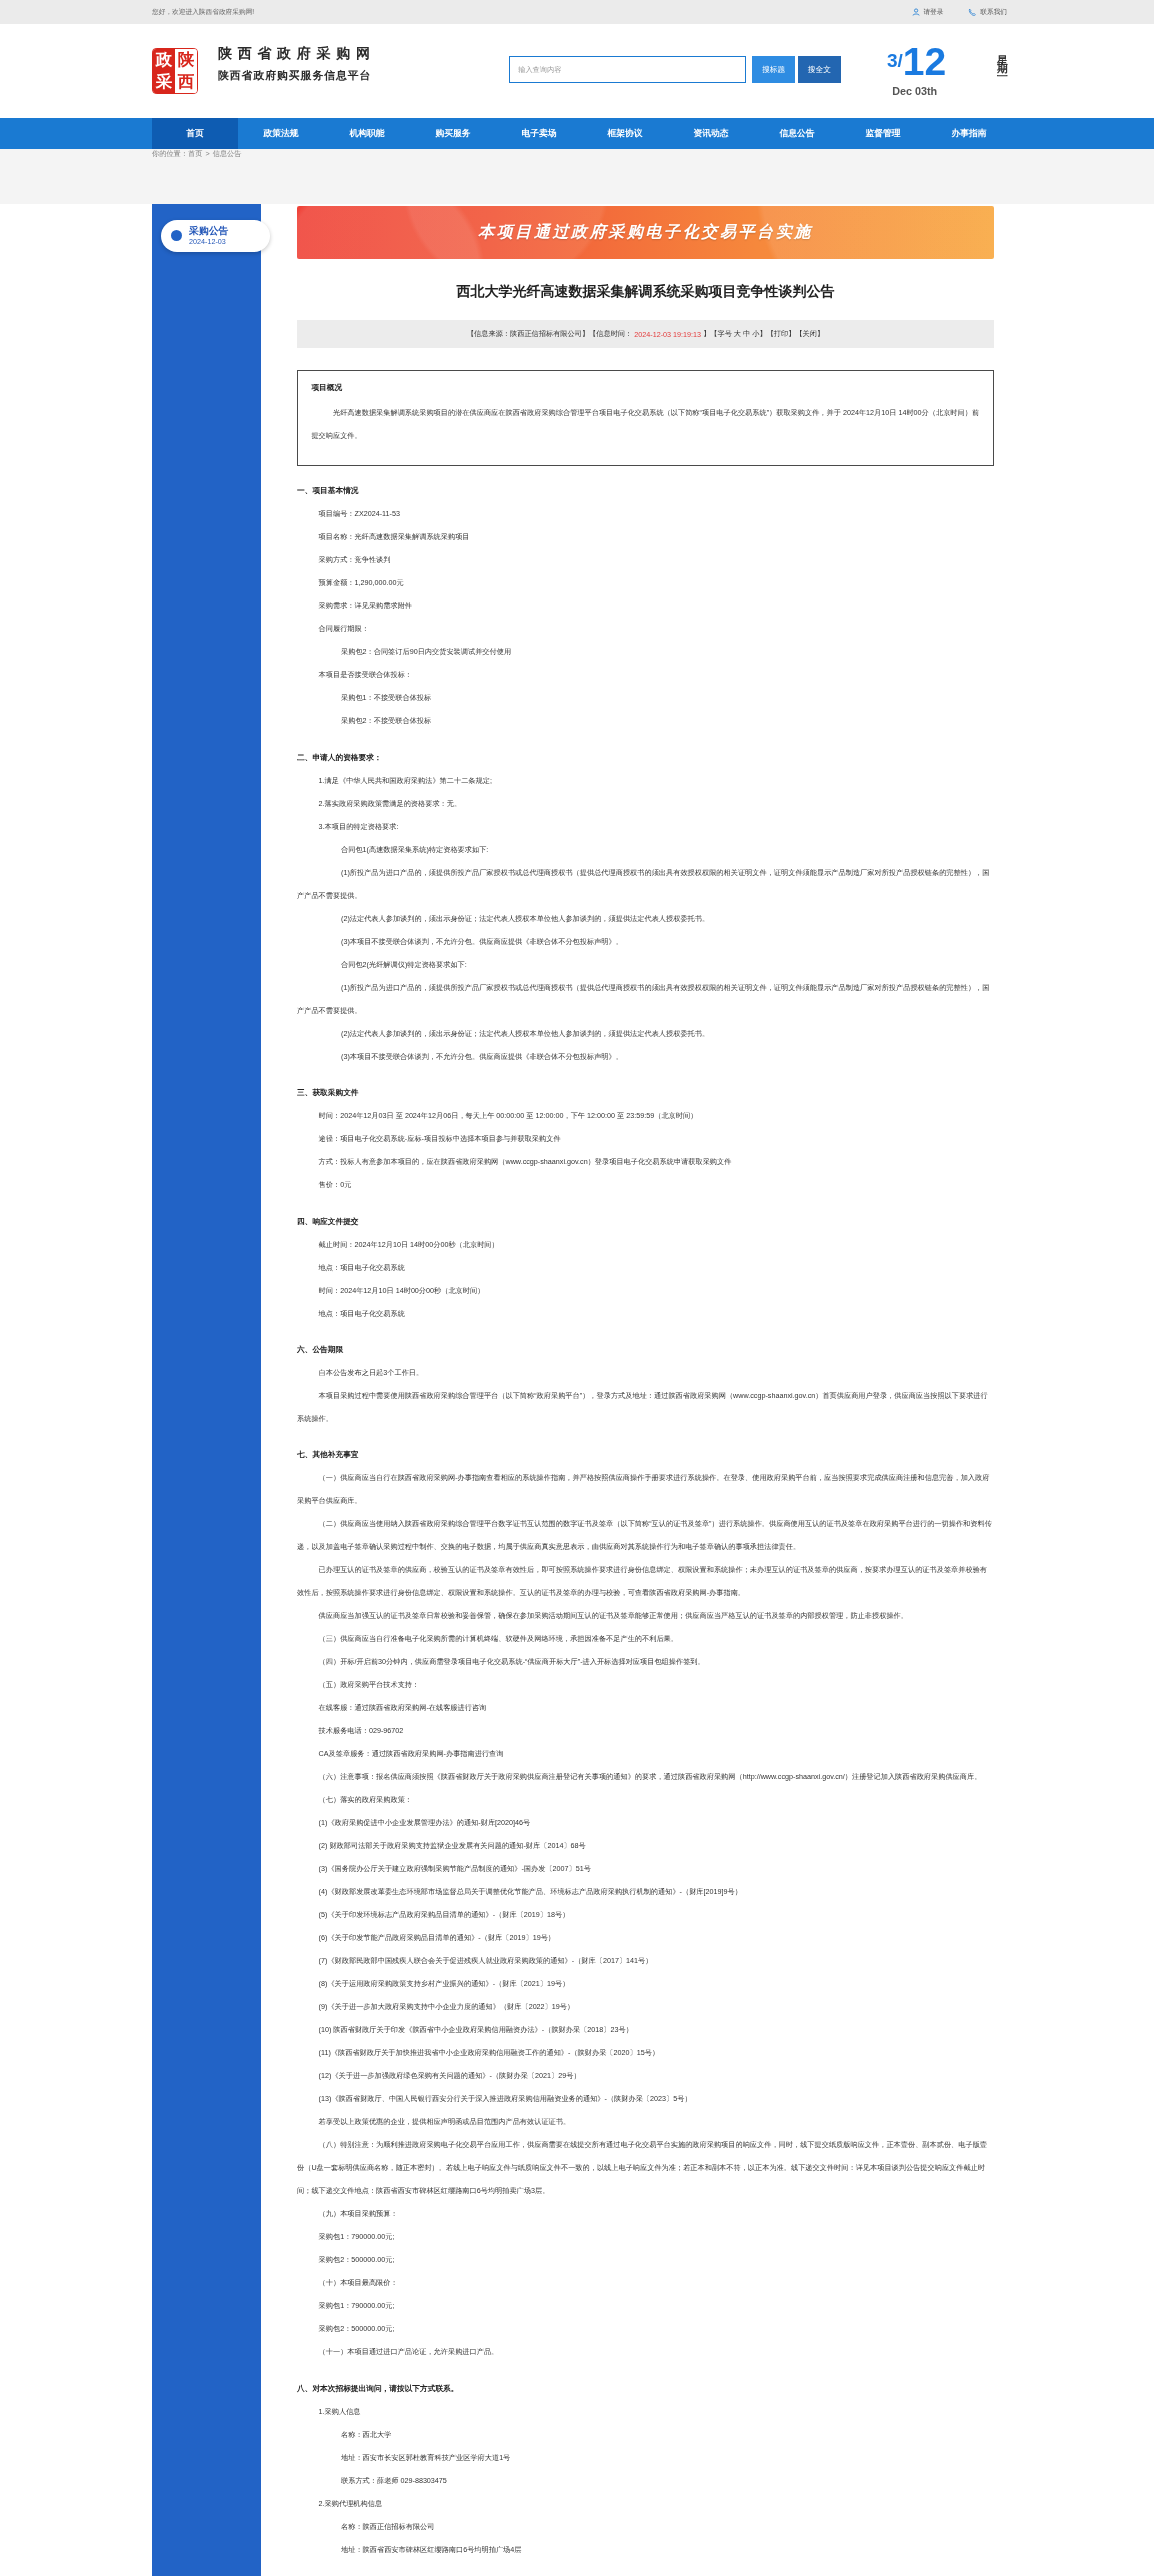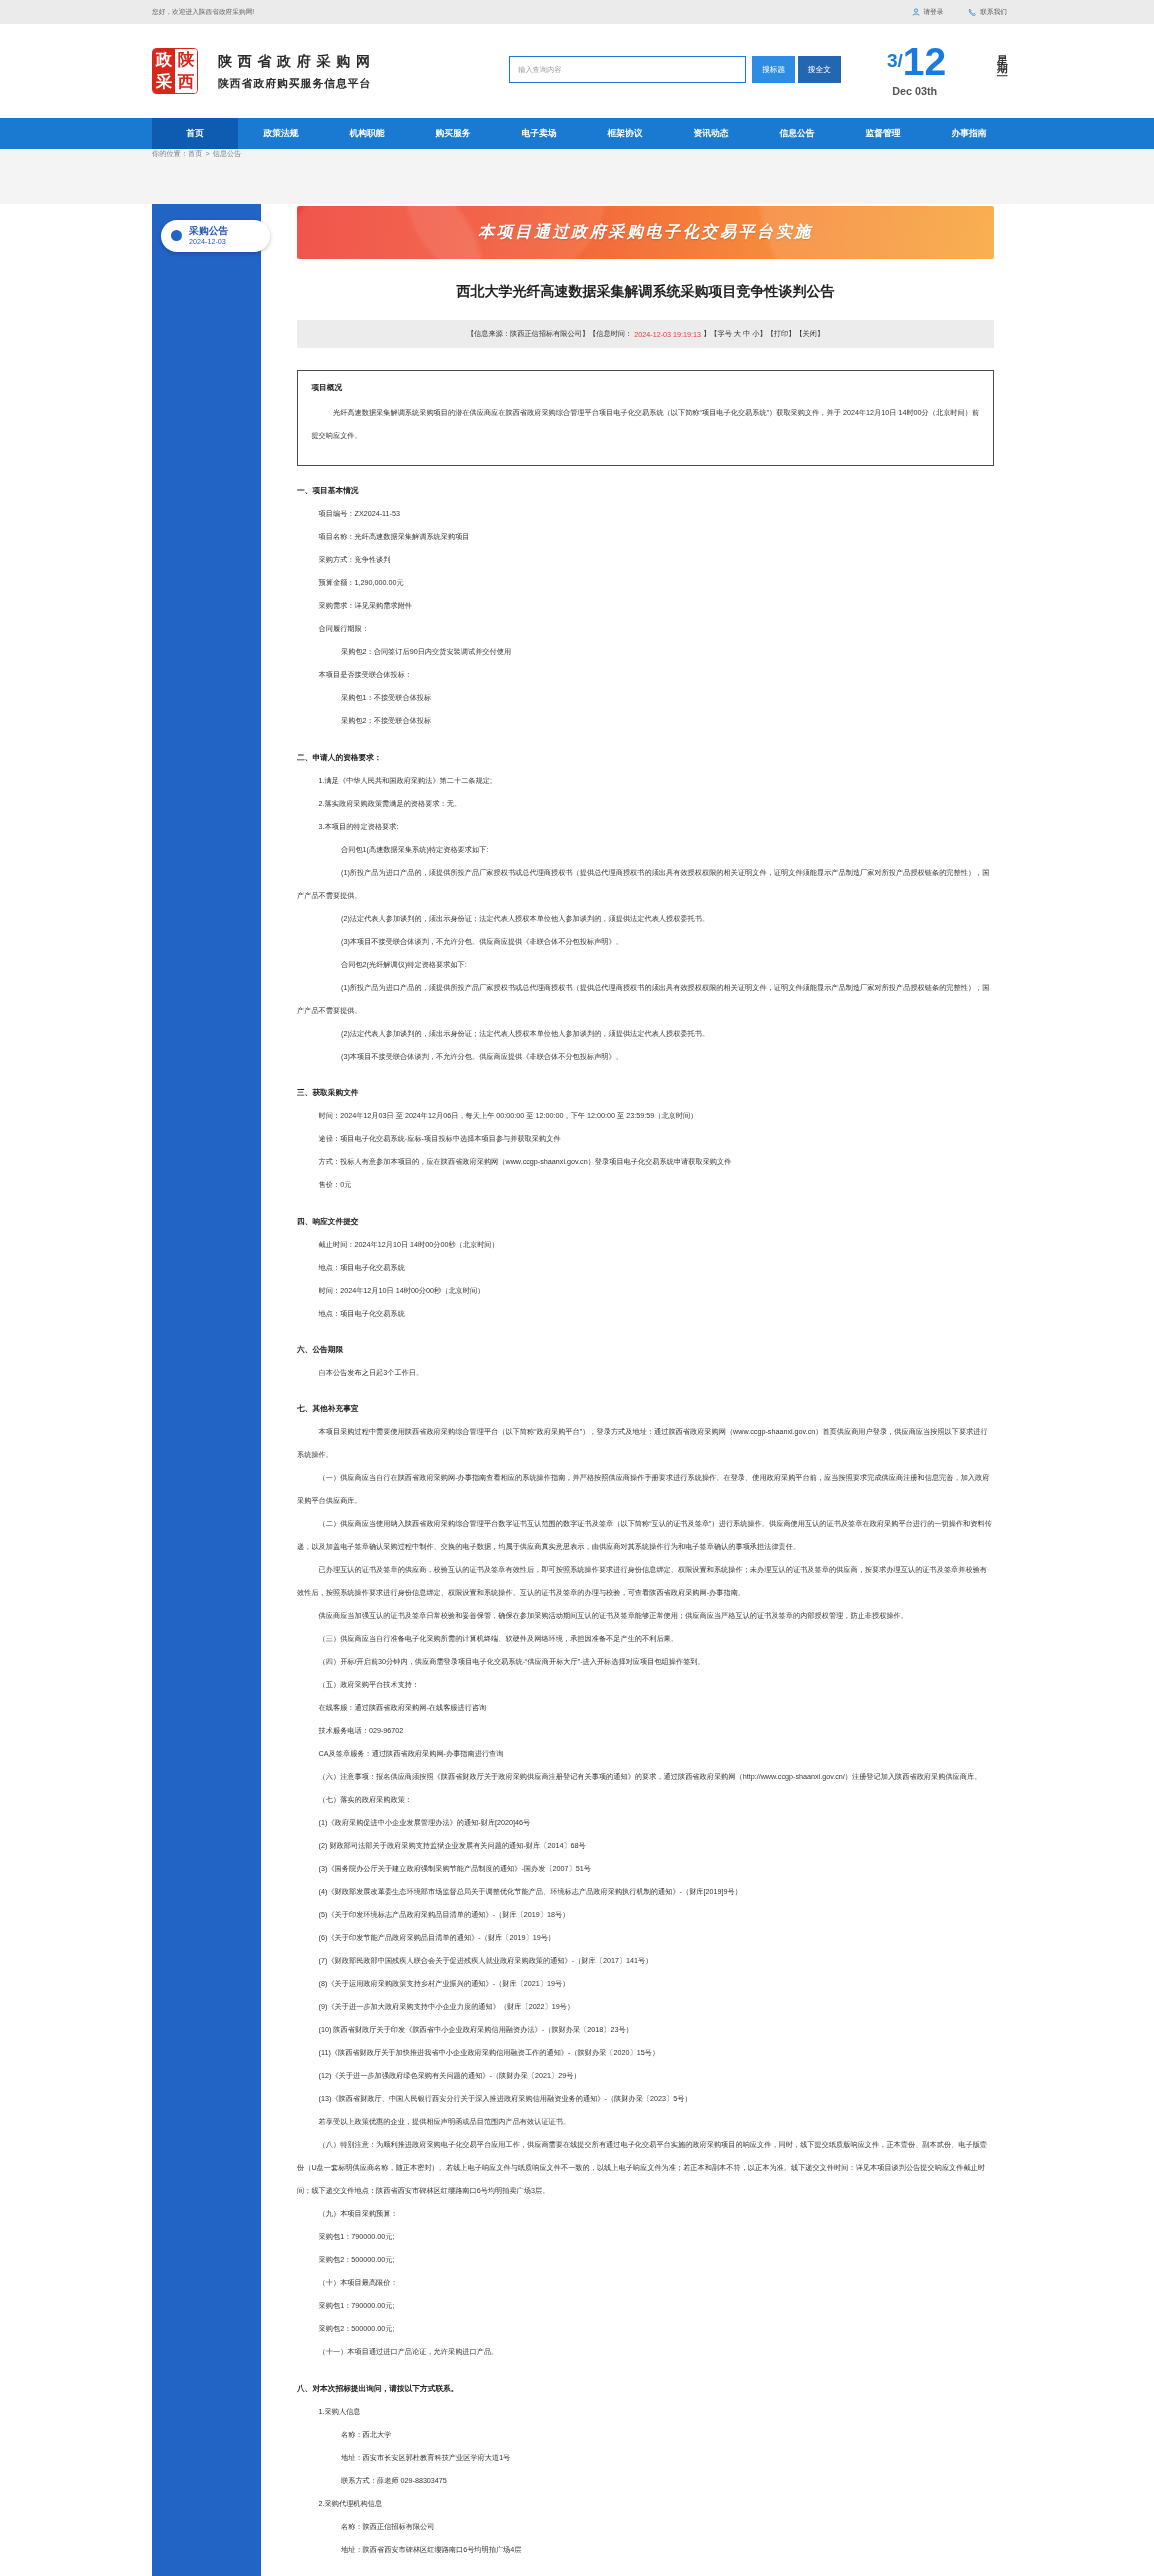--- a/index.html
+++ b/index.html
@@ -21,21 +21,21 @@
 
   
   .header { height:94px; position:relative; background:#fff; }
   .logo { position:absolute; left:152px; top:24px; width:46px; height:46px;
     border:1.5px solid #d8261c; border-radius:4.1px; overflow:hidden; background:#fff;
     display:grid; grid-template-columns:1fr 1fr; grid-template-rows:1fr 1fr; }
   .logo span { display:flex; align-items:center; justify-content:center;
     font-weight:bold; font-size:16.5px; font-family:"Liberation Serif","DejaVu Serif",serif; }
   .logo .red-bg { background:#d8261c; color:#fff; }
   .logo .red-fg { color:#d8261c; background:#fff; }
-  .site-names { position:absolute; left:218px; top:29px; }
+  .site-names { position:absolute; left:218px; top:21px; }
   .site-name { font-size:14px; font-weight:bold; color:#2b2b2b; letter-spacing:5.7px; }
   .site-sub  { font-size:10.8px; font-weight:bold; color:#2b2b2b; margin-top:6.2px; letter-spacing:1px; }
 
   .search { position:absolute; left:509px; top:32px; display:flex; align-items:center; }
   .search input { width:237px; height:27px; border:1px solid #1a7ad2; padding:0 8.2px;
     font-size:7.2px; outline:none; color:#333; font-family:inherit; }
   .search input::placeholder { color:#999; }
   .search .btn { width:43px; height:27px; border:none; color:#fff; font-size:7.7px;
     cursor:pointer; font-family:inherit; }
   .btn-title { background:#2e8ce2; margin-left:6.2px; }
@@ -246,22 +246,22 @@
         <div class="blk l1">途径：项目电子化交易系统-应标-项目投标中选择本项目参与并获取采购文件</div>
         <div class="blk l1">方式：投标人有意参加本项目的，应在陕西省政府采购网（www.ccgp-shaanxi.gov.cn）登录项目电子化交易系统申请获取采购文件</div>
         <div class="blk l1">售价：0元</div>
         <div class="blk h1">四、响应文件提交</div>
         <div class="blk l1">截止时间：2024年12月10日 14时00分00秒（北京时间）</div>
         <div class="blk l1">地点：项目电子化交易系统</div>
         <div class="blk l1">时间：2024年12月10日 14时00分00秒（北京时间）</div>
         <div class="blk l1">地点：项目电子化交易系统</div>
         <div class="blk h1">六、公告期限</div>
         <div class="blk l1">自本公告发布之日起3个工作日。</div>
+        <div class="blk pind">本项目采购过程中需要使用陕西省政府采购综合管理平台（以下简称“政府采购平台”），登录方式及地址：通过陕西省政府采购网（www.ccgp-shaanxi.gov.cn）首页供应商用户登录，供应商应当按照以下要求进行系统操作。</div>
         <div class="blk h1">七、其他补充事宜</div>
-        <div class="blk pind">本项目采购过程中需要使用陕西省政府采购综合管理平台（以下简称“政府采购平台”），登录方式及地址：通过陕西省政府采购网（www.ccgp-shaanxi.gov.cn）首页供应商用户登录，供应商应当按照以下要求进行系统操作。</div>
         <div class="blk pind">（一）供应商应当自行在陕西省政府采购网-办事指南查看相应的系统操作指南，并严格按照供应商操作手册要求进行系统操作。在登录、使用政府采购平台前，应当按照要求完成供应商注册和信息完善，加入政府采购平台供应商库。</div>
         <div class="blk pind">（二）供应商应当使用纳入陕西省政府采购综合管理平台数字证书互认范围的数字证书及签章（以下简称“互认的证书及签章”）进行系统操作。供应商使用互认的证书及签章在政府采购平台进行的一切操作和资料传递，以及加盖电子签章确认采购过程中制作、交换的电子数据，均属于供应商真实意思表示，由供应商对其系统操作行为和电子签章确认的事项承担法律责任。</div>
         <div class="blk pind">已办理互认的证书及签章的供应商，校验互认的证书及签章有效性后，即可按照系统操作要求进行身份信息绑定、权限设置和系统操作；未办理互认的证书及签章的供应商，按要求办理互认的证书及签章并校验有效性后，按照系统操作要求进行身份信息绑定、权限设置和系统操作。互认的证书及签章的办理与校验，可查看陕西省政府采购网-办事指南。</div>
         <div class="blk pind">供应商应当加强互认的证书及签章日常校验和妥善保管，确保在参加采购活动期间互认的证书及签章能够正常使用；供应商应当严格互认的证书及签章的内部授权管理，防止非授权操作。</div>
         <div class="blk pind">（三）供应商应当自行准备电子化采购所需的计算机终端、软硬件及网络环境，承担因准备不足产生的不利后果。</div>
         <div class="blk pind">（四）开标/开启前30分钟内，供应商需登录项目电子化交易系统-“供应商开标大厅”-进入开标选择对应项目包组操作签到。</div>
         <div class="blk pind">（五）政府采购平台技术支持：</div>
         <div class="blk l1">在线客服：通过陕西省政府采购网-在线客服进行咨询</div>
         <div class="blk l1">技术服务电话：029-96702</div>
         <div class="blk l1">CA及签章服务：通过陕西省政府采购网-办事指南进行查询</div>

